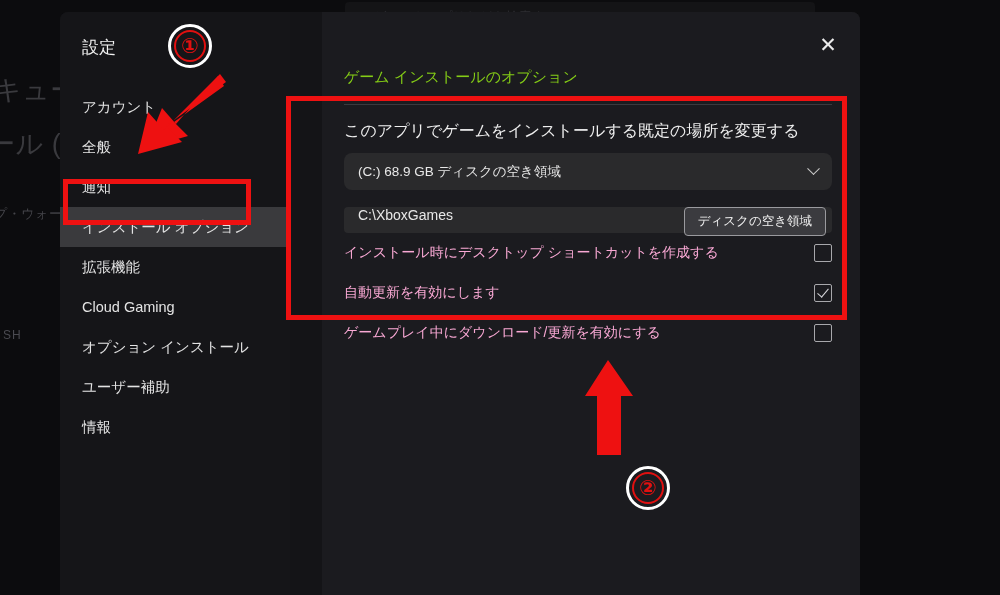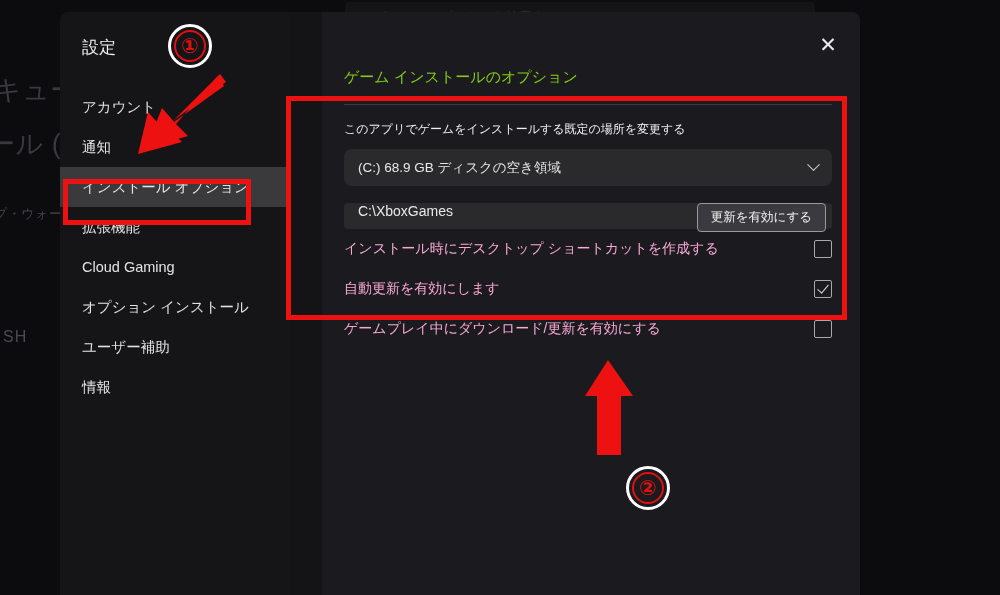--- a/index.html
+++ b/index.html
@@ -15,21 +15,21 @@
   
   .bg-layer { position: absolute; inset: 0; background: #0c0c0e; }
   .bg-text {
     position: absolute;
     color: #3a3a3e;
     font-size: 27px;
     white-space: nowrap;
     letter-spacing: 0.5px;
   }
   .bg-text.small { font-size: 13px; color: #45454a; }
-  .bg-text.tiny { font-size: 16px; color: #4a4a50; letter-spacing: 1px; }
+  .bg-text.tiny { font-size: 12px; color: #4a4a50; letter-spacing: 1px; }
 
   .bg-searchbar {
     position: absolute;
     left: 345px; top: 2px;
     width: 470px; height: 30px;
     background: #141416;
     border-radius: 4px;
     display: flex; align-items: center; gap: 7px;
     padding: 0 10px;
     overflow: hidden;
@@ -89,21 +89,21 @@
   }
   .content-title {
     color: #84cc16;
     font-size: 15px;
     margin-bottom: 17px;
   }
   .divider { height: 1px; background: #3a3a3e; margin-bottom: 16px; }
 
   .section-label {
     color: #f0f0f0;
-    font-size: 12px;
+    font-size: 16px;
     margin-bottom: 11px;
   }
 
   .select-row {
     height: 37px;
     background: #2a2a2c;
     border-radius: 8px;
     display: flex; align-items: center;
     padding: 0 14px;
     color: #e8e8e8;
@@ -221,20 +221,23 @@
 
   <div class="dialog">
 
     <div class="sidebar">
       <div class="side-title">設定</div>
 
       <div class="side-item">
         <span>アカウント</span>
       </div>
       <div class="side-item">
+        <span>全般</span>
+      </div>
+      <div class="side-item">
         <span>通知</span>
       </div>
       <div class="side-item selected">
         <span>インストール オプション</span>
       </div>
       <div class="side-item">
         <span>拡張機能</span>
       </div>
       <div class="side-item">
         <span>Cloud Gaming</span>
@@ -256,21 +259,21 @@
 
       <div class="section-label">このアプリでゲームをインストールする既定の場所を変更する</div>
 
       <div class="select-row">
         <span>(C:) 68.9 GB ディスクの空き領域</span>
         <span class="chev"></span>
       </div>
 
       <div class="path-row">
         <span>C:\XboxGames</span>
-        <button class="btn-folder">更新を有効にする</button>
+        <button class="btn-folder">ディスクの空き領域</button>
       </div>
 
       <div class="check-row">
         <span>インストール時にデスクトップ ショートカットを作成する</span>
         <span class="cbox"></span>
       </div>
       <div class="check-row">
         <span>自動更新を有効にします</span>
         <span class="cbox checked"></span>
       </div>

